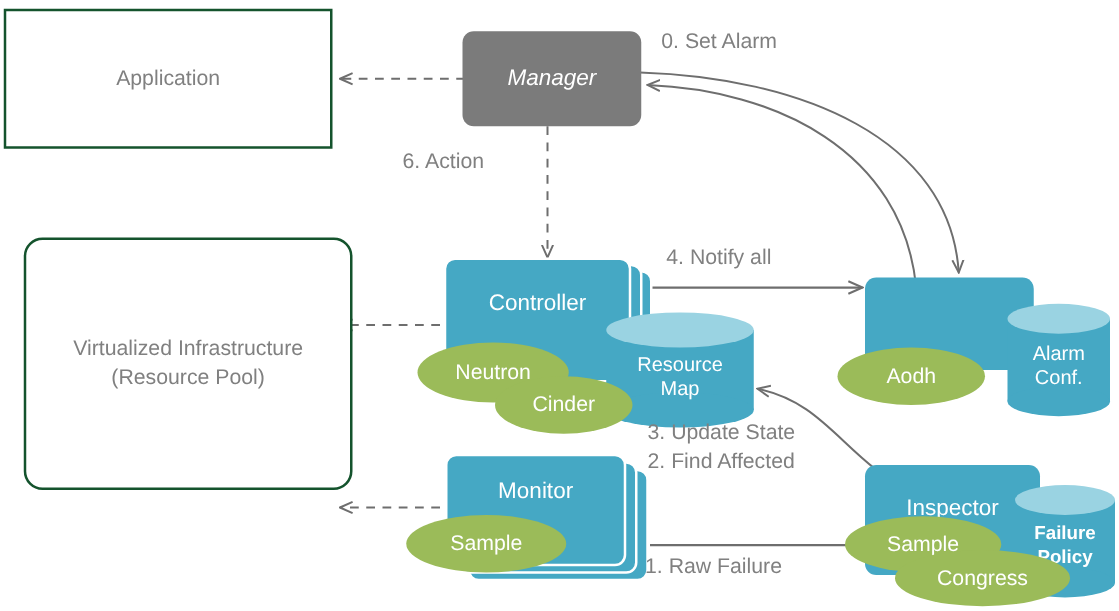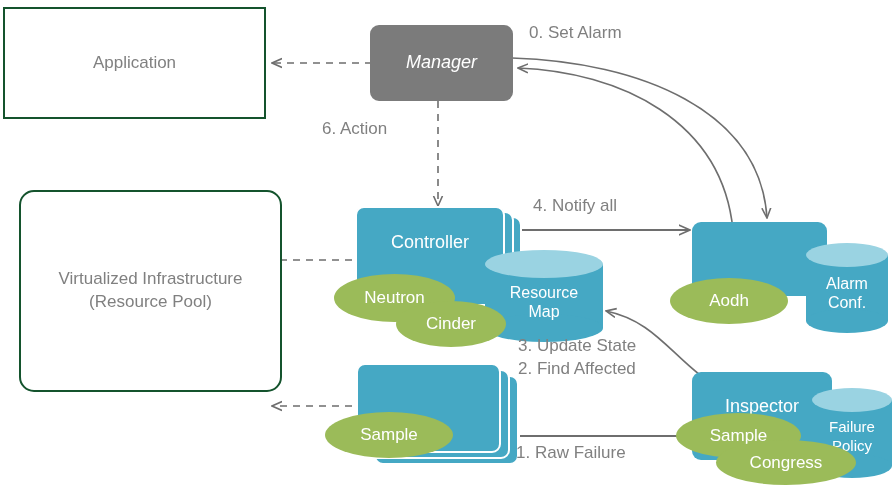--- a/index.html
+++ b/index.html
@@ -207,29 +207,30 @@
     <div class="cyl-label" style="top:51px;">Conf.</div>
   </div>
 
   <div class="pill" style="left:670px; top:278px; width:118px; height:46px;">
     <span>Aodh</span>
   </div>
 
   <div class="card stack-back" style="left:374px; top:375px; width:145px; height:90px;"></div>
   <div class="card stack-back" style="left:365px; top:369px; width:145px; height:90px;"></div>
   <div class="card stack-back" style="left:356px; top:363px; width:145px; height:90px;"></div>
+  <div class="card-label" style="left:356px; top:382px; width:145px;">Monitor</div>
 
   <div class="pill" style="left:325px; top:412px; width:128px; height:46px;">
     <span>Sample</span>
   </div>
 
   <div class="card" style="left:692px; top:372px; width:140px; height:88px;"></div>
   <div class="card-label" style="left:692px; top:396px; width:140px;">Inspector</div>
 
-  <div class="cyl" style="left:812px; top:388px; width:80px; height:92px;">
+  <div class="cyl" style="left:812px; top:388px; width:80px; height:92px;font-weight:bold;">
     <div class="body" style="top:12px; height:66px;"></div>
     <div class="bottomcap" style="top:66px; height:24px;"></div>
     <div class="top" style="height:24px;"></div>
     <div class="cyl-label" style="top:30px; font-size:15px;">Failure</div>
     <div class="cyl-label" style="top:49px; font-size:15px;">Policy</div>
   </div>
 
   <div class="pill" style="left:676px; top:413px; width:125px; height:45px;">
     <span>Sample</span>
   </div>

